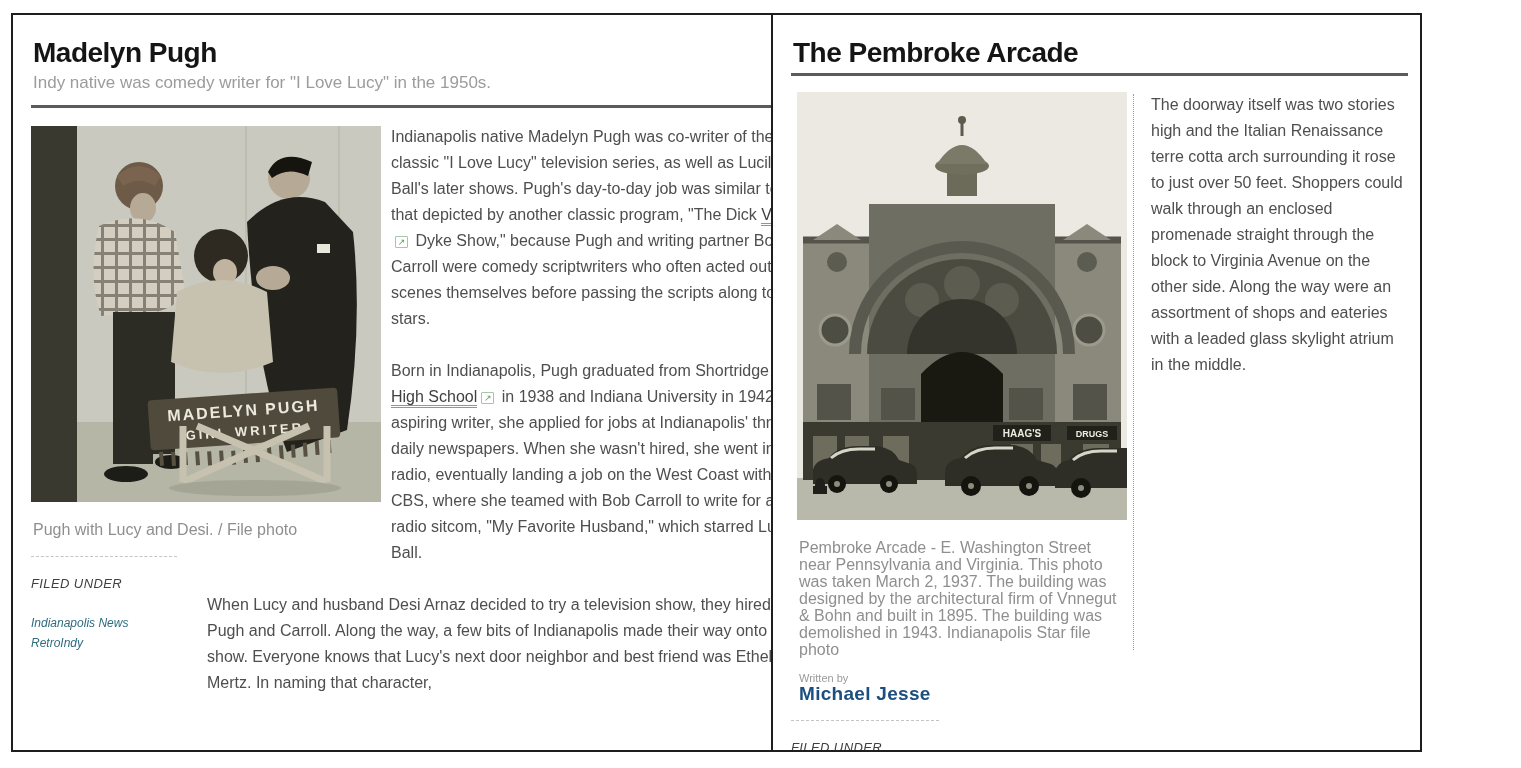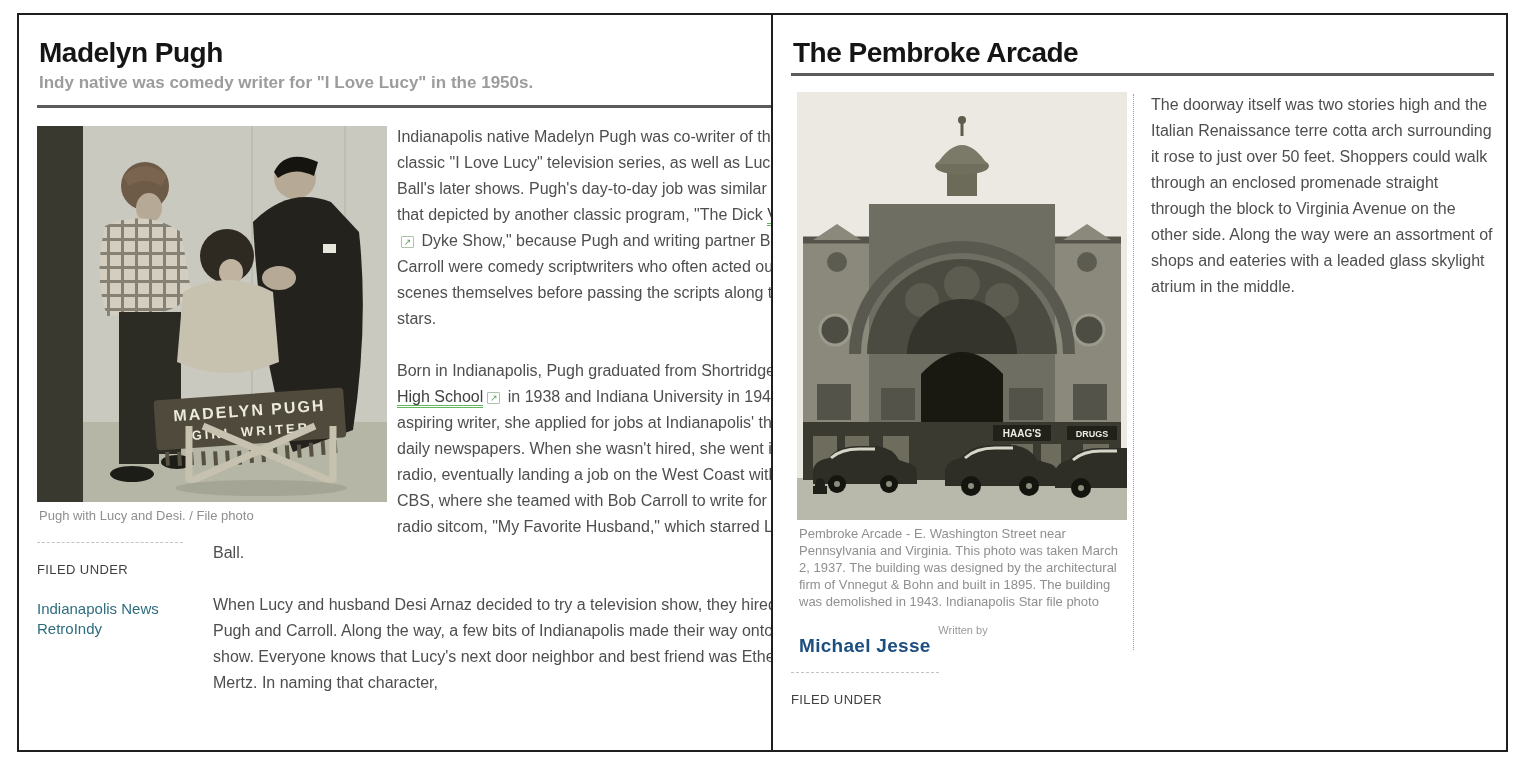--- a/index.html
+++ b/index.html
@@ -1,39 +1,39 @@
 <!DOCTYPE html>
 <html><head>
 <meta charset="utf-8">
 <style>
   html,body{margin:0;padding:0;background:#ffffff;}
   .page{position:relative;width:1521px;height:768px;background:#ffffff;
         font-family:"Liberation Sans", sans-serif;}
   .panel{position:absolute;top:13px;height:739px;box-sizing:border-box;
          border:2px solid #1e1e1e;background:#fff;padding:16px 12px 0 18px;overflow:hidden;}
-  .panel-left{left:17px;width:808px;}
-  .panel-right{left:771px;width:737px;}
+  .panel-left{left:11px;width:808px;}
+  .panel-right{left:771px;width:651px;}
   h1.article-title{font-size:28px;font-weight:bold;color:#151515;margin:6px 0 4px 2px;letter-spacing:-0.5px;}
-  p.article-subtitle{font-size:17px;font-weight:bold;color:#9c9c9c;margin:0 0 12px 2px;}
+  p.article-subtitle{font-size:17px;font-weight:normal;color:#9c9c9c;margin:0 0 12px 2px;}
   .title-rule{border:0;border-top:3px solid #5b5b5b;margin:0 0 16px 0;}
   .content{position:relative;font-size:16px;line-height:26px;color:#4e4e4e;}
   .content p.body-para{margin:0 0 26px 0;}
   figure.photo-block{float:left;margin:2px 10px 4px 0;width:350px;}
   .panel-right figure.photo-block{margin:0 24px 4px 6px;width:330px;}
   .photo-frame{display:block;line-height:0;}
-  figcaption.photo-caption{font-size:13px;line-height:17px;color:#8f8f8f;margin:5px 0 0 2px;}
+  figcaption.photo-caption{font-size:16px;line-height:17px;color:#8f8f8f;margin:19px 0 0 2px;}
   .written-by{margin:14px 0 0 2px;}
-  .written-by-label{font-size:11px;color:#9a9a9a;line-height:13px;text-align:center;}
+  .written-by-label{font-size:11px;color:#9a9a9a;line-height:13px;}
   .author-link{display:block;font-size:19px;font-weight:bold;color:#1c4e7f;text-decoration:none;line-height:17px;letter-spacing:0.3px;}
-  aside.filed-block{float:left;clear:left;box-sizing:border-box;padding-top:14px;}
+  aside.filed-block{float:left;clear:left;box-sizing:border-box;padding-top:14px;font-style:italic;}
   .panel-left aside.filed-block{width:152px;margin-right:24px;min-height:200px;}
   .panel-right aside.filed-block{width:154px;margin-right:28px;min-height:70px;}
   .dashed-divider{border:0;border-top:1px dashed #c4c4c4;margin:0 0 14px 0;width:96%;}
   .filed-label{font-size:13px;color:#3f3f3f;letter-spacing:0.4px;margin-bottom:16px;}
-  a.filed-link{display:block;font-size:15px;line-height:20px;color:#2d6c7e;text-decoration:none;}
+  a.filed-link{display:block;font-size:12px;line-height:20px;color:#2d6c7e;text-decoration:none;}
   a.green-link{color:#404040;text-decoration:none;border-bottom:3px double #63b763;}
   .ext-icon{display:inline-block;width:11px;height:10px;margin:0 3px 0 4px;border:1px solid #a9c4a9;
             border-radius:1px;color:#5f9e5f;font-size:9px;line-height:10px;text-align:center;vertical-align:1px;}
   .vline-dotted{position:absolute;left:342px;top:2px;height:556px;border-left:1px dotted #9a9a9a;}
 </style>
 </head>
 <body>
 
 <div class="page">
 

